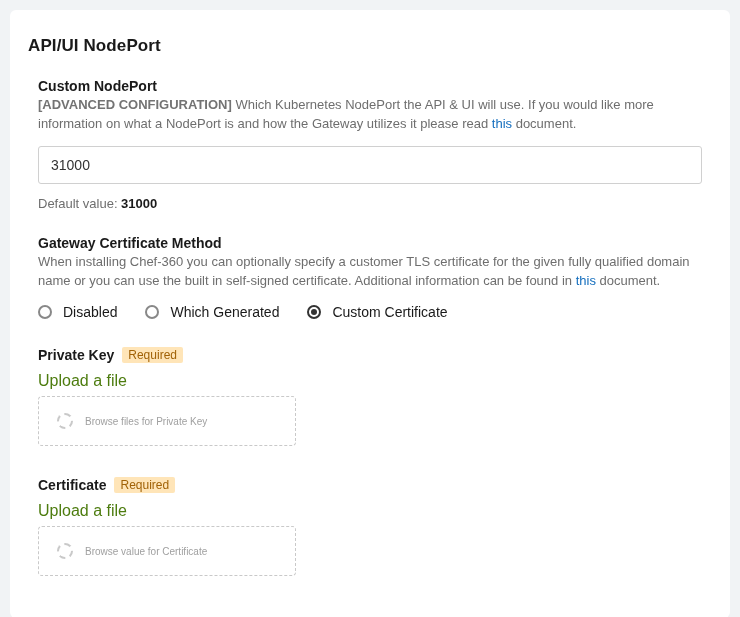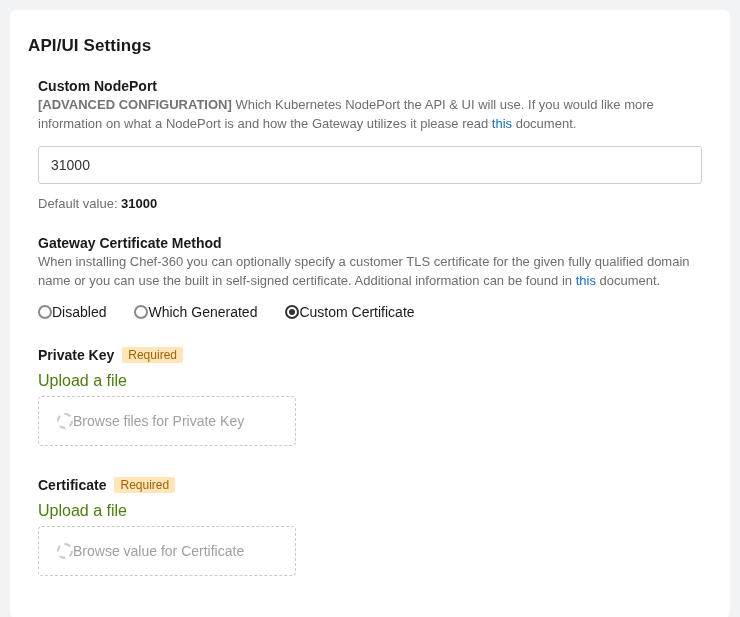--- a/index.html
+++ b/index.html
@@ -73,20 +73,21 @@
   .radio-row {
     display: flex;
     gap: 28px;
     margin-top: 14px;
     align-items: center;
     margin-bottom: 26px;
   }
   .radio-option {
     display: flex;
     align-items: center;
+    gap: 11px;
     font-size: 14px;
     color: #1a1a1a;
     cursor: pointer;
   }
   .radio-circle {
     width: 14px;
     height: 14px;
     border-radius: 50%;
     display: inline-block;
   }
@@ -131,43 +132,44 @@
   .upload-instruction {
     font-size: 16px;
     font-weight: 500;
     color: #4d7c0f;
     margin-top: 8px;
     margin-bottom: 6px;
   }
   .dropzone {
     display: inline-flex;
     align-items: center;
+    gap: 12px;
     border: 1px dashed #c9c9c9;
     border-radius: 4px;
     padding: 16px 18px;
     min-width: 258px;
     color: #a0a0a0;
-    font-size: 14px;
+    font-size: 10px;
     cursor: pointer;
   }
   .dropzone-icon {
     width: 16px;
     height: 16px;
     border-radius: 50%;
     border: 2px dashed #c9c9c9;
     display: inline-block;
   }
 </style>
 </head>
 <body>
 
 <div class="page">
   <div class="card">
 
-    <div class="page-title">API/UI Settings</div>
+    <div class="page-title">API/UI NodePort</div>
 
     <div class="section">
       <div class="field-label">Custom NodePort</div>
       <div class="field-help">
         <strong>[ADVANCED CONFIGURATION]</strong><span> Which Kubernetes NodePort the API &amp; UI will use. If you would like more information on what a NodePort is and how the Gateway utilizes it please read </span><a href="#" class="link">this</a><span> document.</span>
       </div>
       <input type="text" class="input" value="31000" style="">
       <div class="hint">
         <span>Default value: </span><strong>31000</strong>
       </div>

